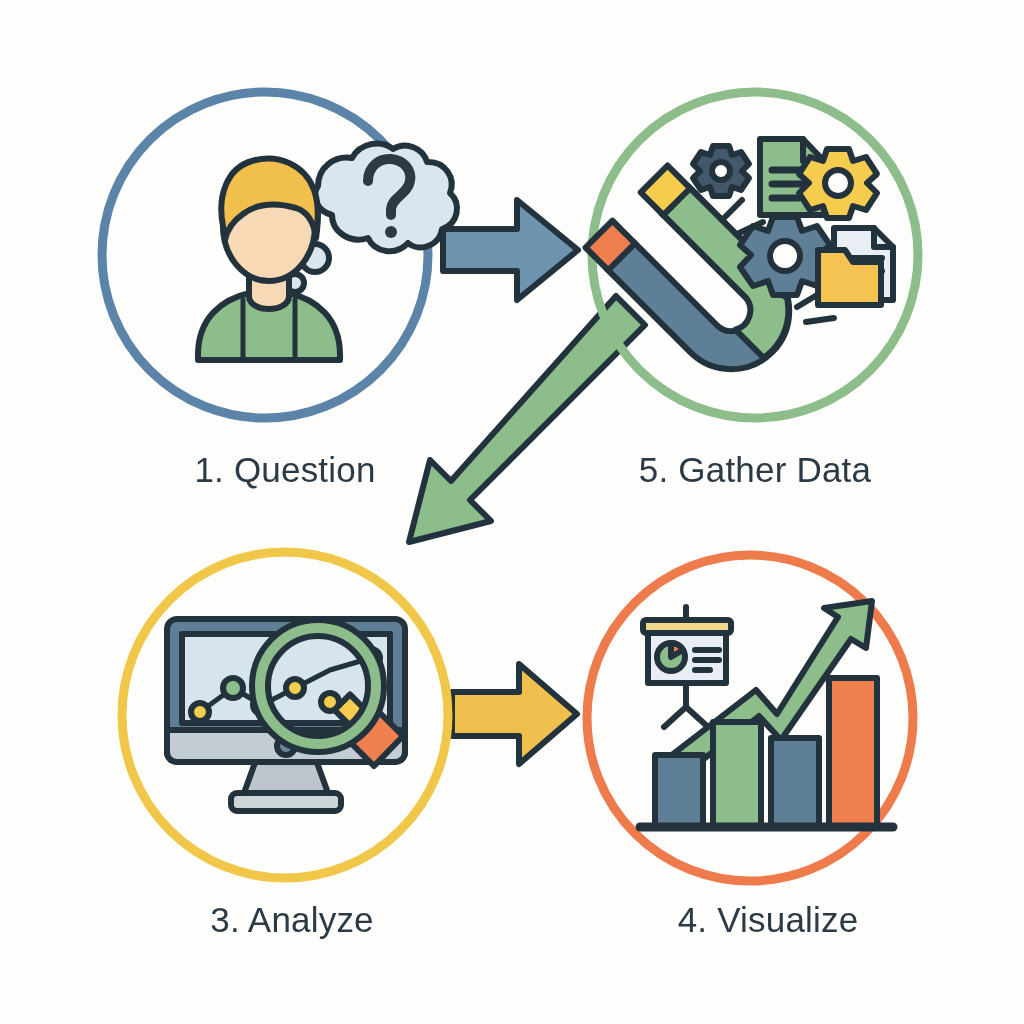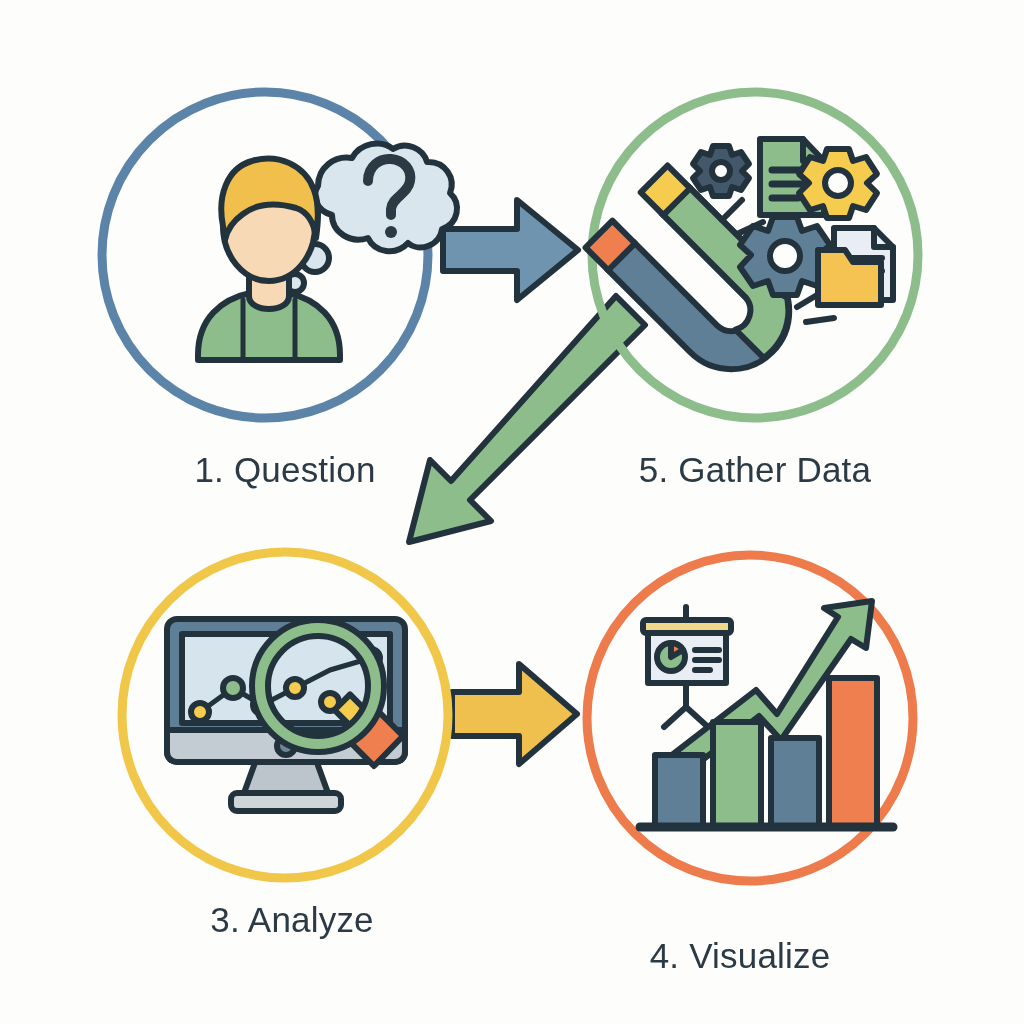--- a/index.html
+++ b/index.html
@@ -245,15 +245,15 @@
 
     </svg>
   </div>
 
   <div class="stage-label" style="left:65px; top:450px;">1. Question</div>
 
   <div class="stage-label" style="left:535px; top:450px;">5. Gather Data</div>
 
   <div class="stage-label" style="left:72px; top:900px;">3. Analyze</div>
 
-  <div class="stage-label" style="left:520px; top:900px;margin-top:36px;">4. Visualize</div>
+  <div class="stage-label" style="left:548px; top:900px;">4. Visualize</div>
 
 </div>
 
 </body></html>

